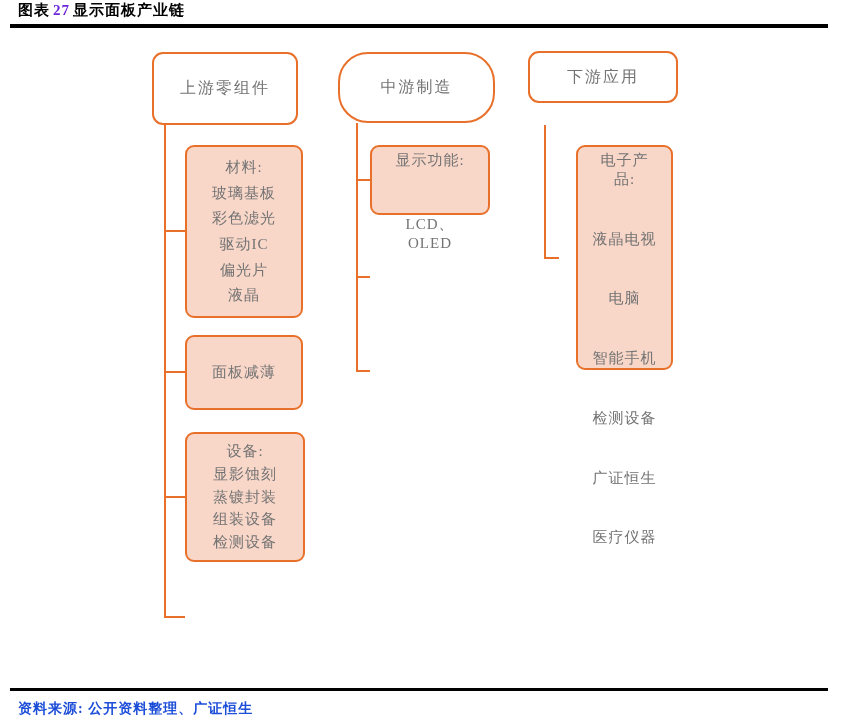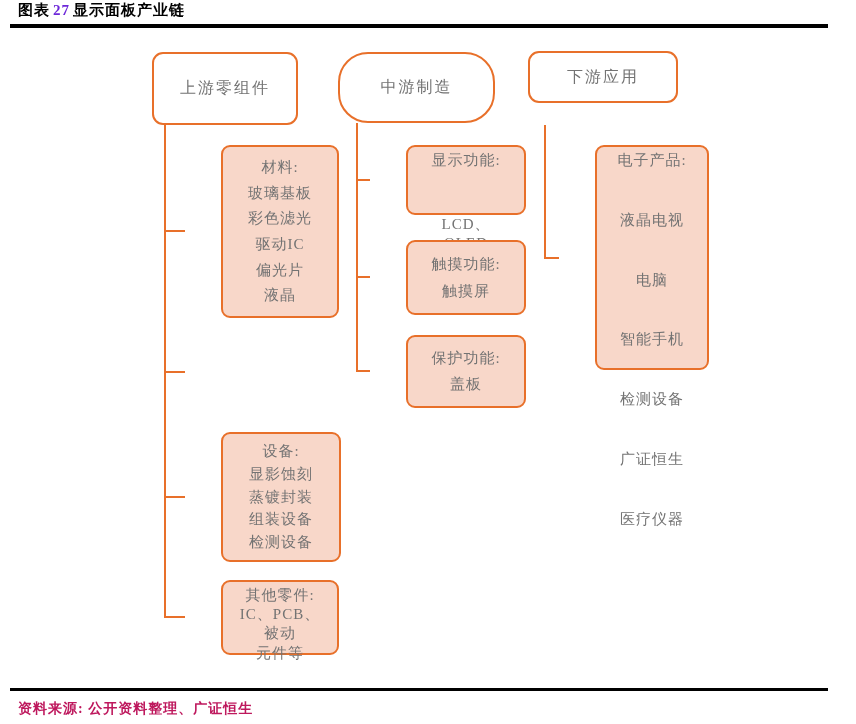--- a/index.html
+++ b/index.html
@@ -36,21 +36,21 @@
     position: absolute;
     left: 10px; top: 688px;
     width: 818px; height: 3px;
     background: #000000;
   }
   .source-line {
     position: absolute;
     left: 18px; top: 700px;
     font-size: 14px;
     font-weight: bold;
-    color: #be185d;
+    color: #1d4ed8;
     letter-spacing: 1px;
     white-space: nowrap;
   }
   .node {
     position: absolute;
     box-sizing: border-box;
     border: 2px solid #e8702a;
     display: flex;
     flex-direction: column;
     justify-content: space-evenly;
@@ -63,21 +63,20 @@
     border-radius: 11px;
     font-size: 16px;
     letter-spacing: 2px;
   }
   .sub-node {
     background: #f8d7c9;
     border-radius: 9px;
     font-size: 15px;
     letter-spacing: 1px;
     padding: 4px 12px;
-    margin-left: 36px;
   }
   .sub-node .line { line-height: 1.25; }
   .conn {
     position: absolute;
     background: #e8702a;
   }
 </style>
 </head>
 <body>
 
@@ -100,69 +99,57 @@
 
   <div class="node sub-node" style="left:185px; top:145px; width:118px; height:173px;">
     <div class="line">材料:</div>
     <div class="line">玻璃基板</div>
     <div class="line">彩色滤光</div>
     <div class="line">驱动IC</div>
     <div class="line">偏光片</div>
     <div class="line">液晶</div>
   </div>
 
+  <div class="node sub-node" style="left:185px; top:335px; width:118px; height:75px;">
+    <div class="line">面板减薄</div>
+  </div>
 
   <div class="node sub-node" style="left:185px; top:432px; width:120px; height:130px;">
     <div class="line">设备:</div>
     <div class="line">显影蚀刻</div>
     <div class="line">蒸镀封装</div>
     <div class="line">组装设备</div>
     <div class="line">检测设备</div>
   </div>
 
-  <div class="node sub-node" style="left:185px; top:580px; width:118px; height:75px;">
-    <div class="line">其他零件:</div>
-    <div class="line" style="line-height:1.3;">
-      <span>IC、PCB、被动</span><br>
-      <span>元件等</span>
-    </div>
-  </div>
 
   <div class="node header-node" style="left:338px; top:52px; width:157px; height:71px;border-radius:30px;">
     <div class="line">中游制造</div>
   </div>
 
   <div class="conn" style="left:356px; top:123px; width:2px; height:249px;"></div>
   <div class="conn" style="left:356px; top:179px; width:14px; height:2px;"></div>
   <div class="conn" style="left:356px; top:276px; width:14px; height:2px;"></div>
   <div class="conn" style="left:356px; top:370px; width:14px; height:2px;"></div>
 
   <div class="node sub-node" style="left:370px; top:145px; width:120px; height:70px;gap:45px;">
     <div class="line">显示功能:</div>
     <div class="line">LCD、OLED</div>
   </div>
 
-  <div class="node sub-node" style="left:370px; top:240px; width:120px; height:75px;">
-    <div class="line">触摸功能:</div>
-    <div class="line">触摸屏</div>
-  </div>
 
-  <div class="node sub-node" style="left:370px; top:335px; width:120px; height:73px;">
-    <div class="line">保护功能:</div>
-    <div class="line">盖板</div>
-  </div>
 
   <div class="node header-node" style="left:528px; top:51px; width:150px; height:52px;">
     <div class="line">下游应用</div>
   </div>
 
   <div class="conn" style="left:544px; top:125px; width:2px; height:134px;"></div>
   <div class="conn" style="left:544px; top:257px; width:15px; height:2px;"></div>
 
-  <div class="node sub-node" style="left:559px; top:145px; width:114px; height:225px;gap:41px;">
+  <div class="node sub-node" style="left:576px; top:145px; width:97px; height:225px;gap:41px;">
     <div class="line">电子产品:</div>
     <div class="line">液晶电视</div>
     <div class="line">电脑</div>
     <div class="line">智能手机</div>
     <div class="line">检测设备</div>
     <div class="line">广证恒生</div>
     <div class="line">医疗仪器</div>
   </div>
 
   <div class="rule-bottom"></div>

